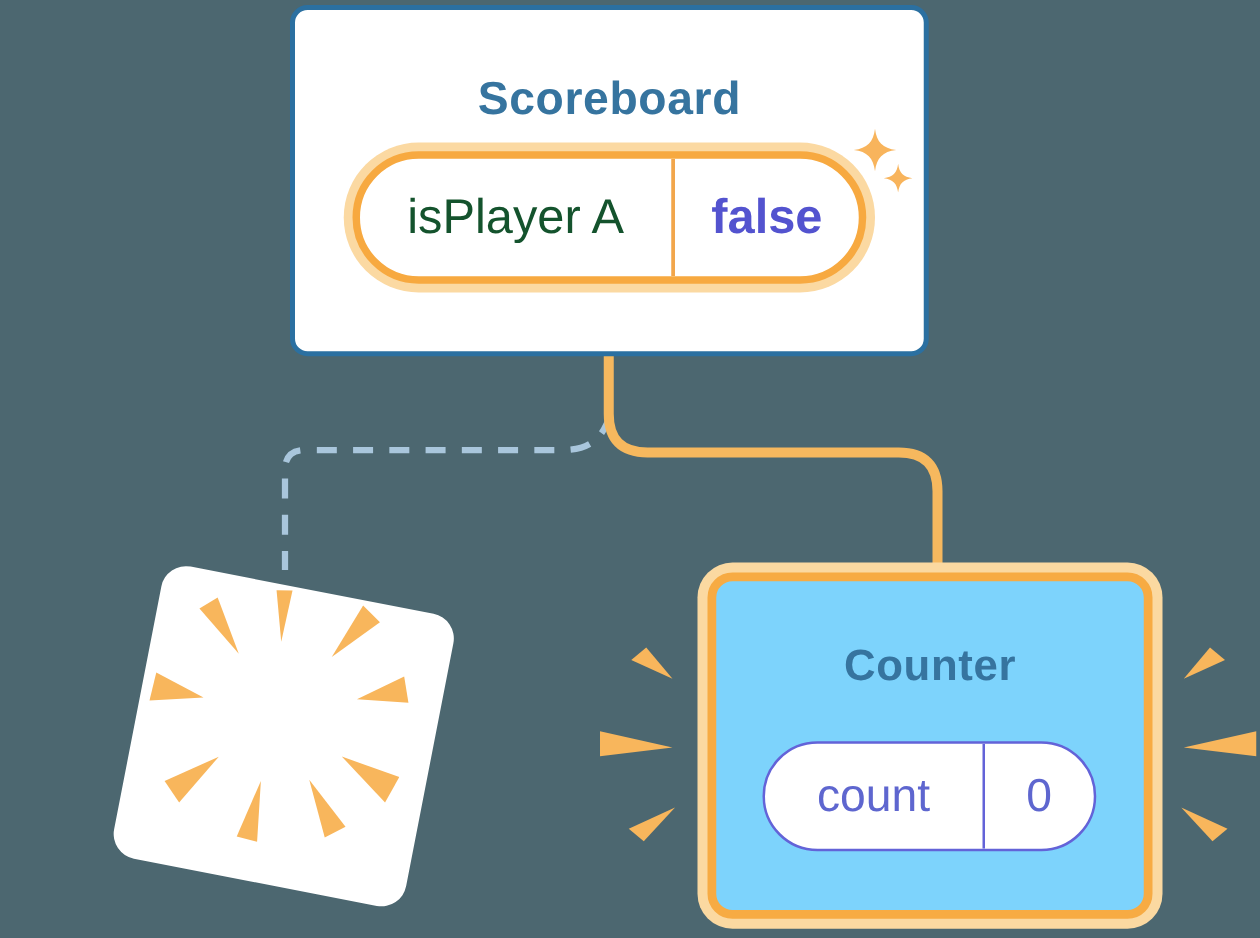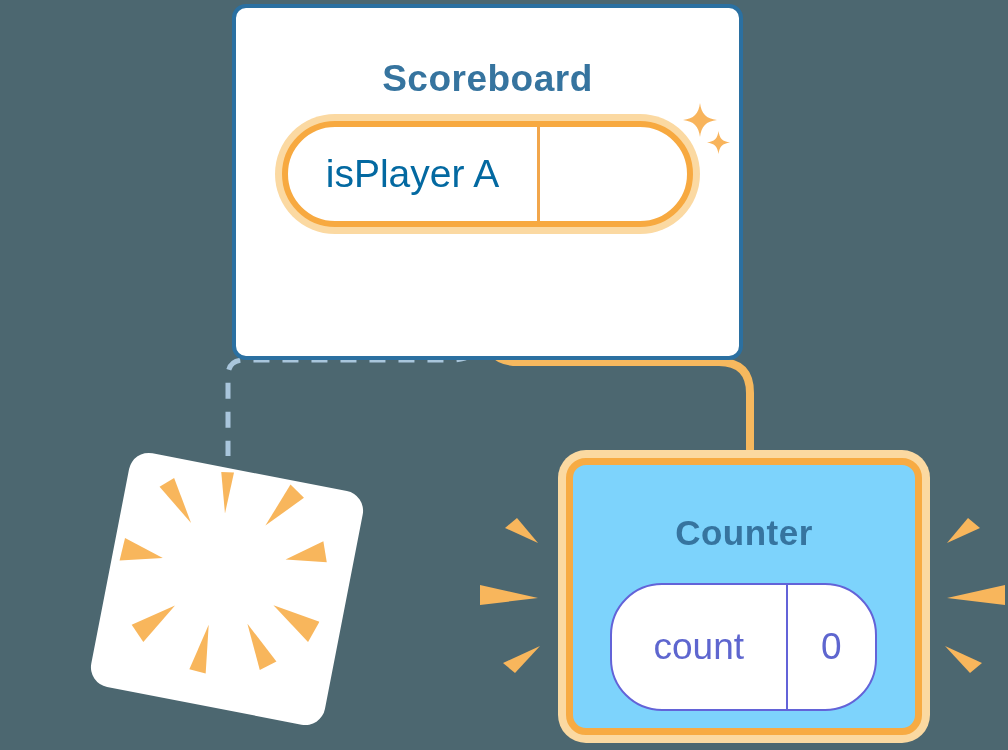--- a/index.html
+++ b/index.html
@@ -10,55 +10,55 @@
     overflow:hidden;
   }
   .canvas{
     position:relative;width:1008px;height:750px;background:#4c6770;
   }
   .connectors{
     position:absolute;left:0;top:0;width:1008px;height:750px;
   }
   
   .scoreboard-card{
-    position:absolute;left:232px;top:4px;width:511px;height:356px;
+    position:absolute;left:232px;top:4px;width:511px;height:281px;
     box-sizing:border-box;
     background:#ffffff;border:4px solid #2b70a1;border-radius:14px;
   }
   .card-title{
     position:absolute;left:0;right:0;text-align:center;
     color:#36749f;font-weight:600;letter-spacing:0.5px;
   }
   .scoreboard-card .card-title{top:50px;font-size:37px;}
   
   .orange-pill{
     position:absolute;left:46px;top:113px;width:411px;height:106px;
     box-sizing:border-box;
     background:#ffffff;
     border:6px solid #f7a940;border-radius:60px;
     box-shadow:0 0 0 7px #fbd9a2;
     display:flex;align-items:stretch;overflow:hidden;
   }
   .pill-cell{
     display:flex;align-items:center;justify-content:center;
-    font-size:39px;color:#0369a1;
+    font-size:39px;color:#14532d;
   }
   .orange-pill .pill-name{flex:0 0 62.4%;border-right:3px solid #f2a64b;}
   .orange-pill .pill-value{flex:1;font-weight:700;color:#5353cf;}
   
   .counter-card{
     position:absolute;left:566px;top:458px;width:356px;height:277px;
     box-sizing:border-box;
     background:#7dd3fc;
     border:7px solid #f7ab43;border-radius:20px;
     box-shadow:0 0 0 8px #fbd9a1;
   }
   .counter-card .card-title{top:48px;font-size:35px;}
   .purple-pill{
-    position:absolute;left:37px;top:118px;width:267px;height:128px;
+    position:absolute;left:37px;top:128px;width:267px;height:88px;
     box-sizing:border-box;
     background:#ffffff;
     border:2px solid #6363d8;border-radius:52px;
     display:flex;align-items:stretch;overflow:hidden;
   }
   .purple-pill .pill-cell{font-size:37px;color:#5e66cf;}
   .purple-pill .pill-name{flex:0 0 66%;border-right:2px solid #6363d8;}
   .purple-pill .pill-value{flex:1;}
   
   .destroyed-square{
@@ -93,20 +93,21 @@
         <polygon points="42,98 3,86 2,108"></polygon>
         <polygon points="62,60 38,21 26,32"></polygon>
       </g>
     </svg>
   </div>
 
   <div class="scoreboard-card">
     <div class="card-title">Scoreboard</div>
     <div class="orange-pill">
       <div class="pill-cell pill-name">isPlayer A</div>
+      <div class="pill-cell pill-value">false</div>
     </div>
   </div>
 
   <svg class="abs" style="left:683px;top:103px;" width="34" height="34" viewBox="0 0 100 100">
     <path fill="#f8b45c" d="M50 0 C54 32 68 46 100 50 C68 54 54 68 50 100 C46 68 32 54 0 50 C32 46 46 32 50 0 Z"></path>
   </svg>
   <svg class="abs" style="left:707px;top:131px;" width="23" height="23" viewBox="0 0 100 100">
     <path fill="#f8b45c" d="M50 0 C54 32 68 46 100 50 C68 54 54 68 50 100 C46 68 32 54 0 50 C32 46 46 32 50 0 Z"></path>
   </svg>
 

